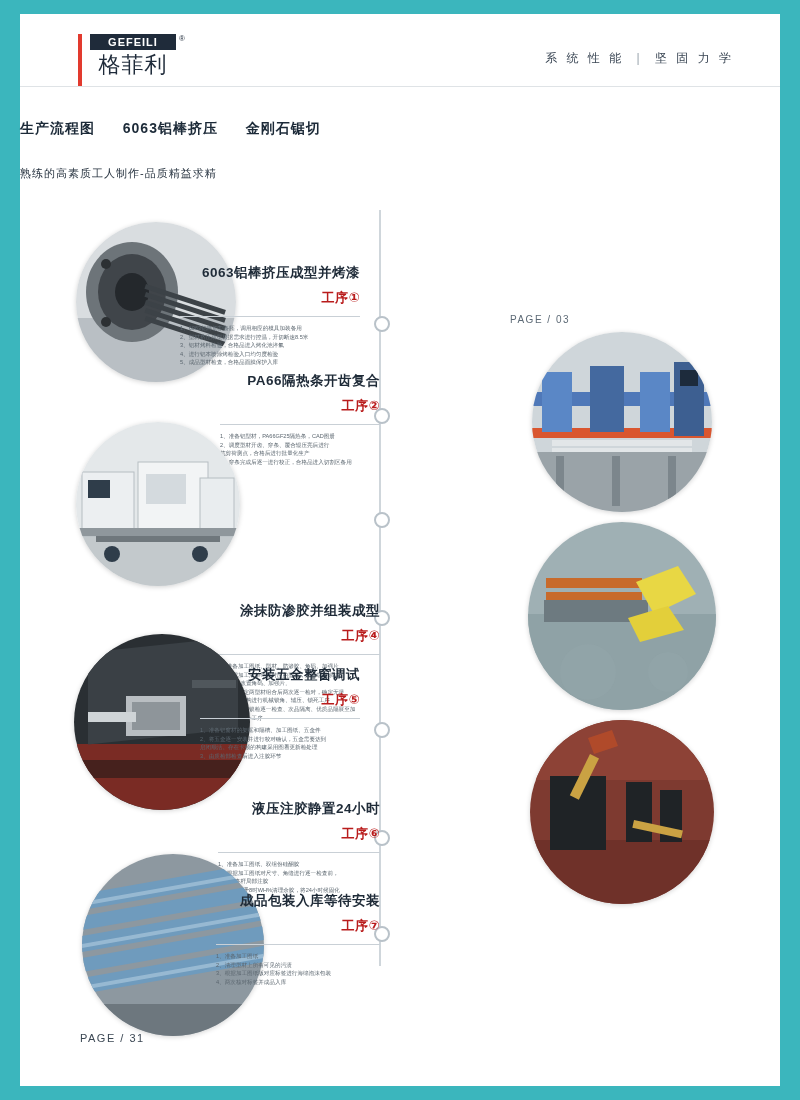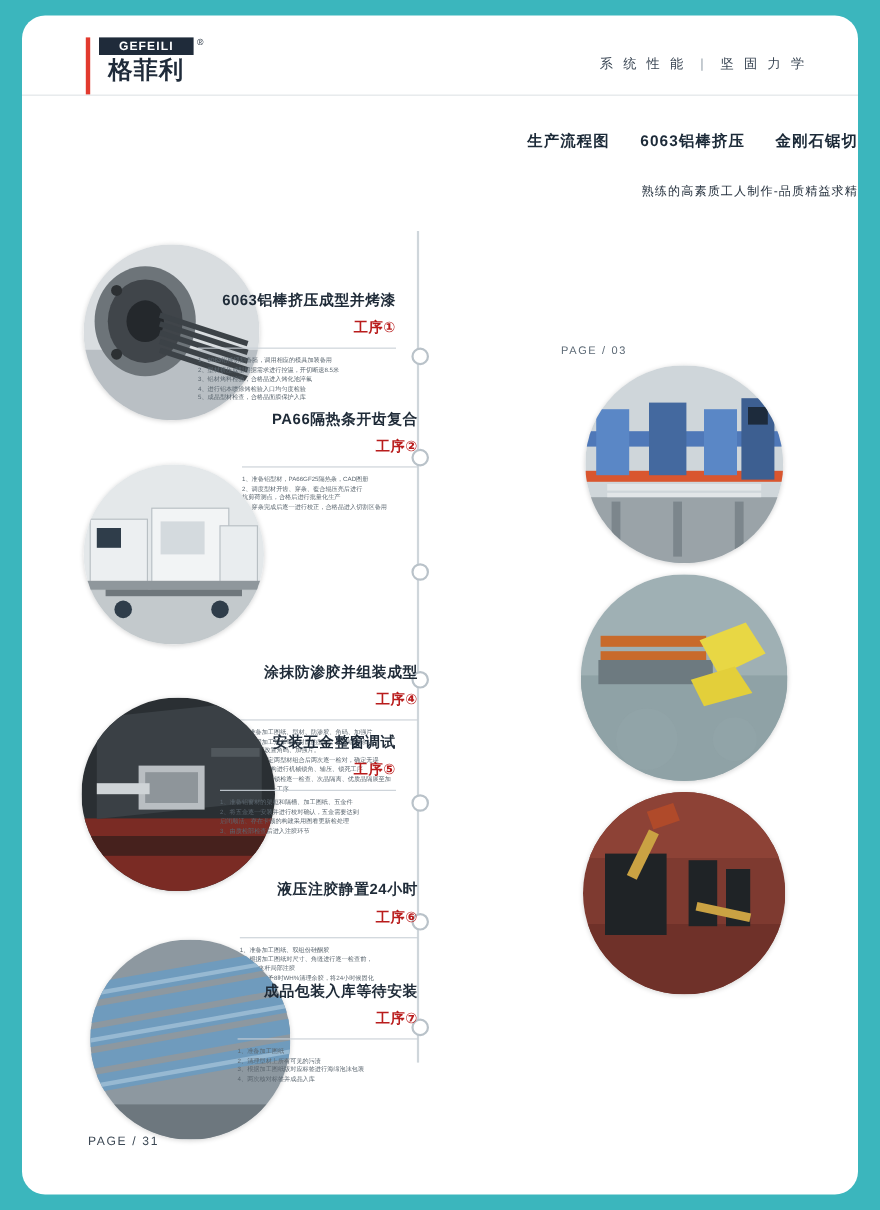--- a/index.html
+++ b/index.html
@@ -7,21 +7,20 @@
     width:800px;height:1100px;
     background:#3bb6bd;
     font-family:"Liberation Sans","DejaVu Sans",sans-serif;
     overflow:hidden;
   }
   .page{
     position:absolute;
     left:20px;top:14px;
     width:760px;height:1072px;
     background:#ffffff;
-    border-radius:21px;
   }
   
   .header{
     position:absolute;left:0;top:0;width:100%;height:72px;
   }
   .logo{
     position:absolute;left:58px;top:20px;
     width:86px;height:52px;
     border-left:4px solid #e23a2e;
     padding-left:8px;
@@ -29,21 +28,21 @@
   .logo-top{
     background:#1f2b3a;color:#fff;
     font-size:11px;letter-spacing:1px;
     text-align:center;
     padding:2px 0 2px 0;
     font-weight:bold;
   }
   .logo-cn{
     color:#1f2b3a;
     font-size:22px;
-    font-weight:bold;
+    font-weight:normal;
     letter-spacing:1px;
     text-align:center;
     line-height:26px;
     margin-top:2px;
     font-family:"DejaVu Sans",sans-serif;
   }
   .logo-r{
     position:absolute;right:-9px;top:0;
     font-size:8px;color:#1f2b3a;
   }
@@ -53,21 +52,21 @@
     letter-spacing:3px;
   }
   .header-right .divider{color:#9aa5ae;padding:0 6px;}
   .header-rule{
     position:absolute;left:0;top:72px;width:100%;height:1px;
     background:#dfe3e6;
   }
   
   .title-block{
     position:absolute;left:0;top:106px;width:100%;
-    text-align:right;
+    text-align:left;
   }
   .title-main{
     font-size:14px;font-weight:bold;color:#1c2a38;
     letter-spacing:1px;
   }
   .title-main .sp{display:inline-block;width:18px;}
   .title-sub{
     margin-top:28px;
     font-size:11px;color:#26323f;font-weight:normal;letter-spacing:1px;
   }

